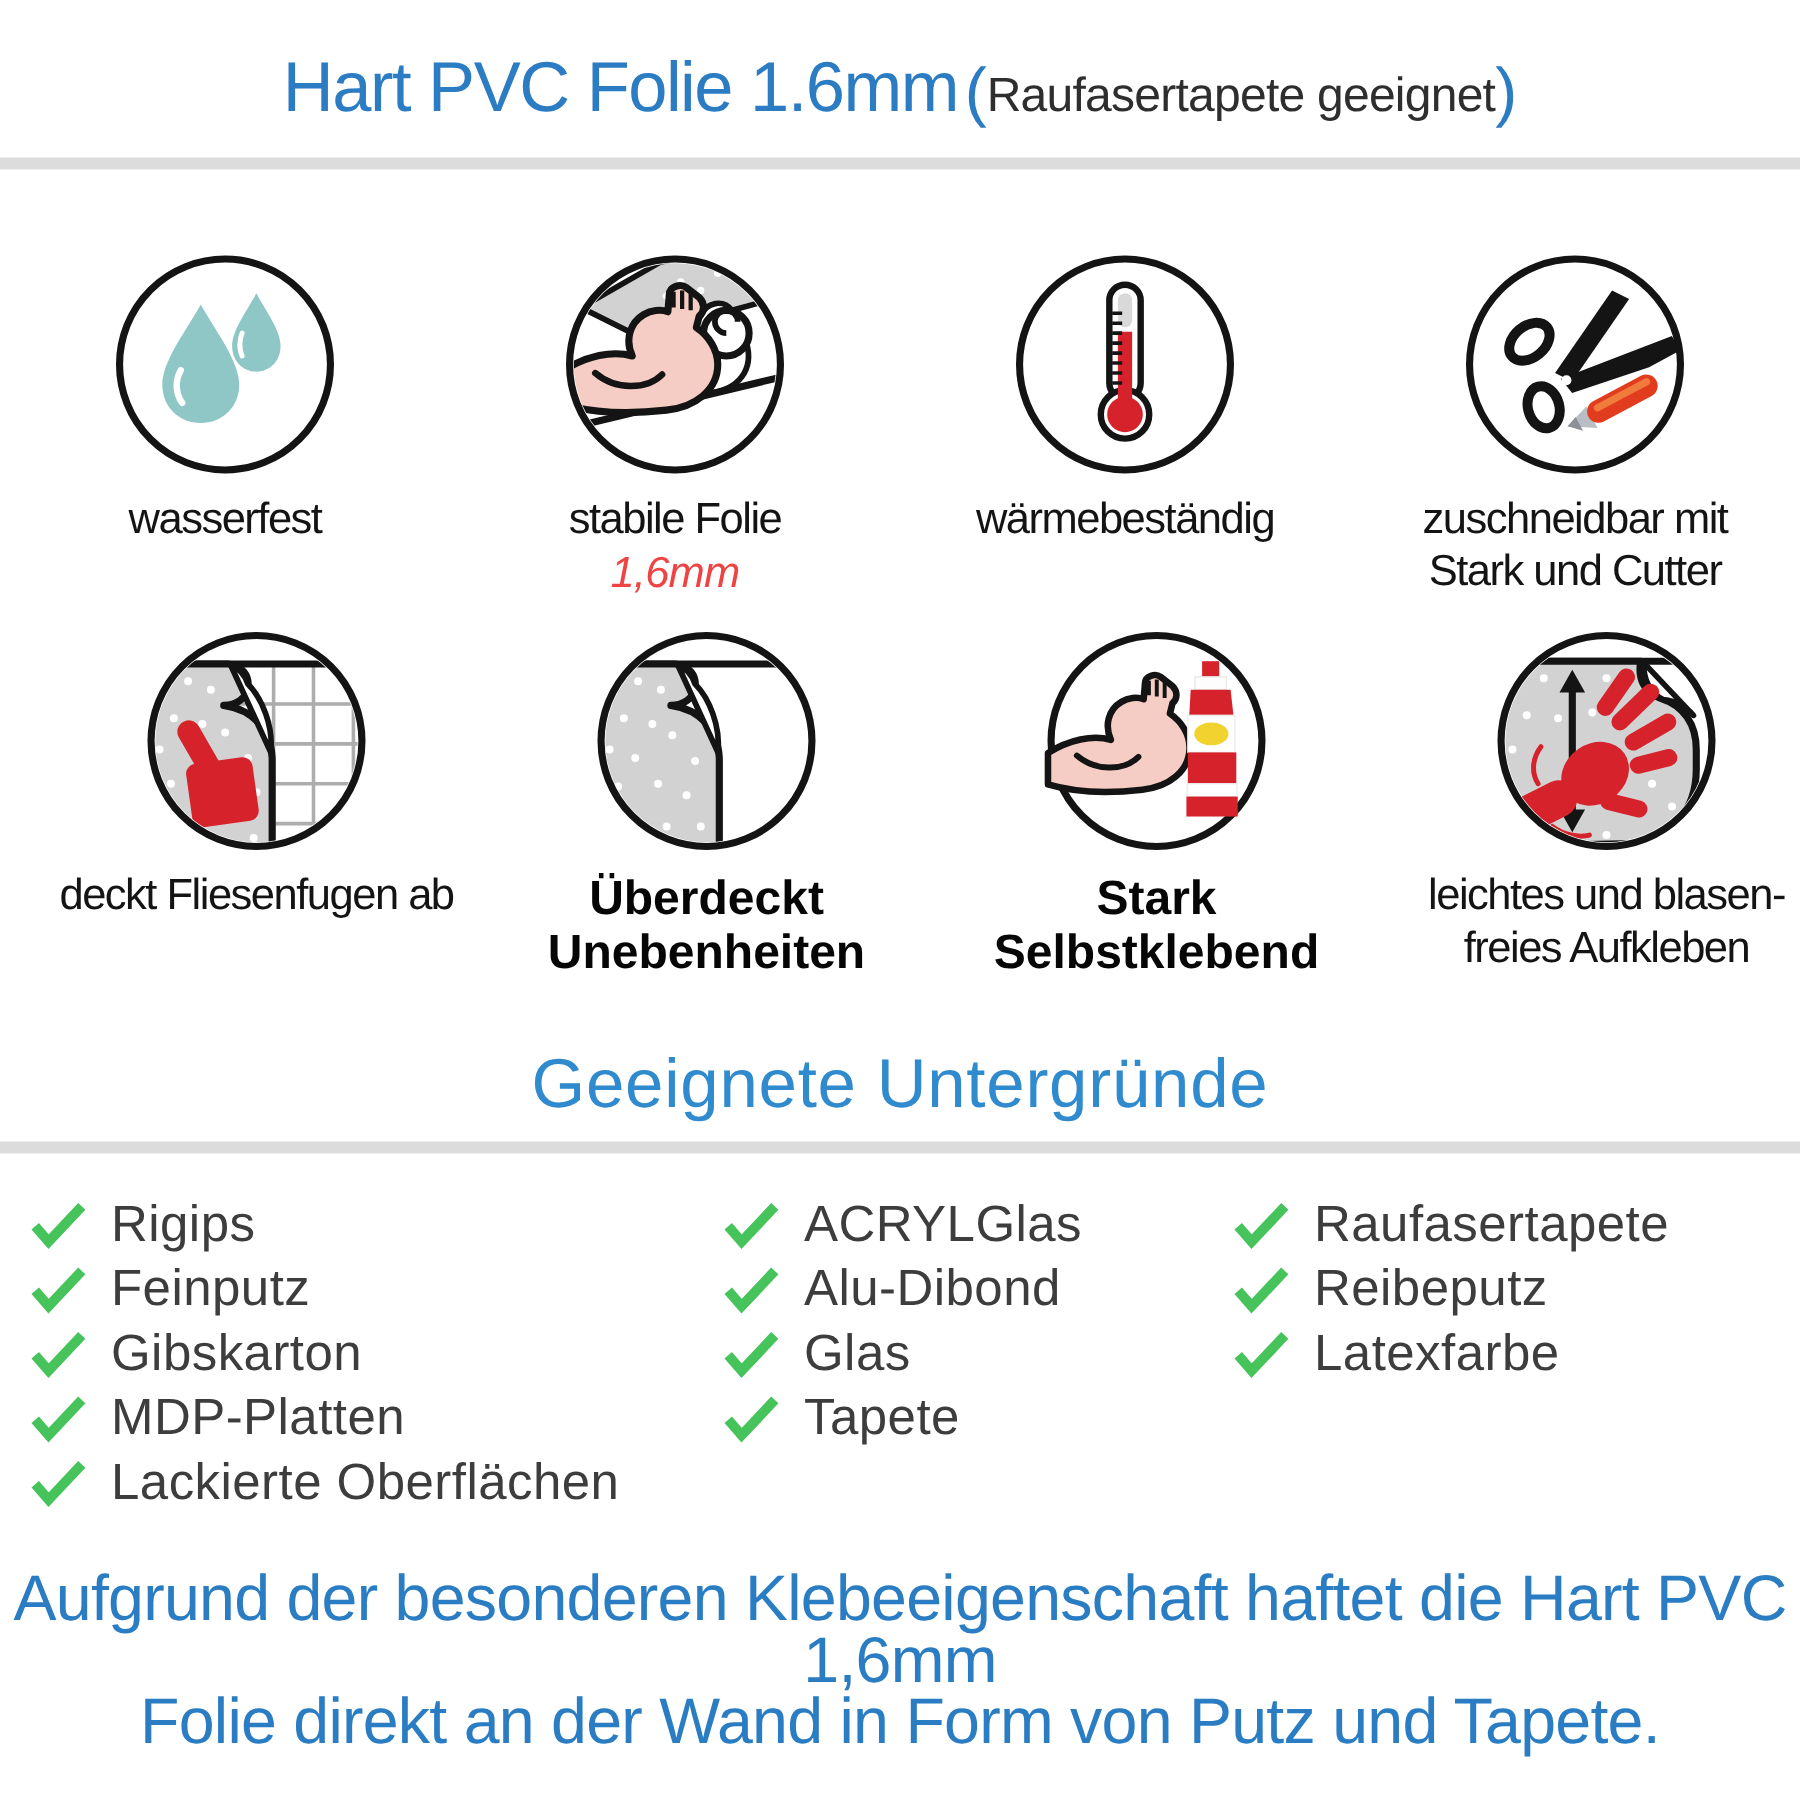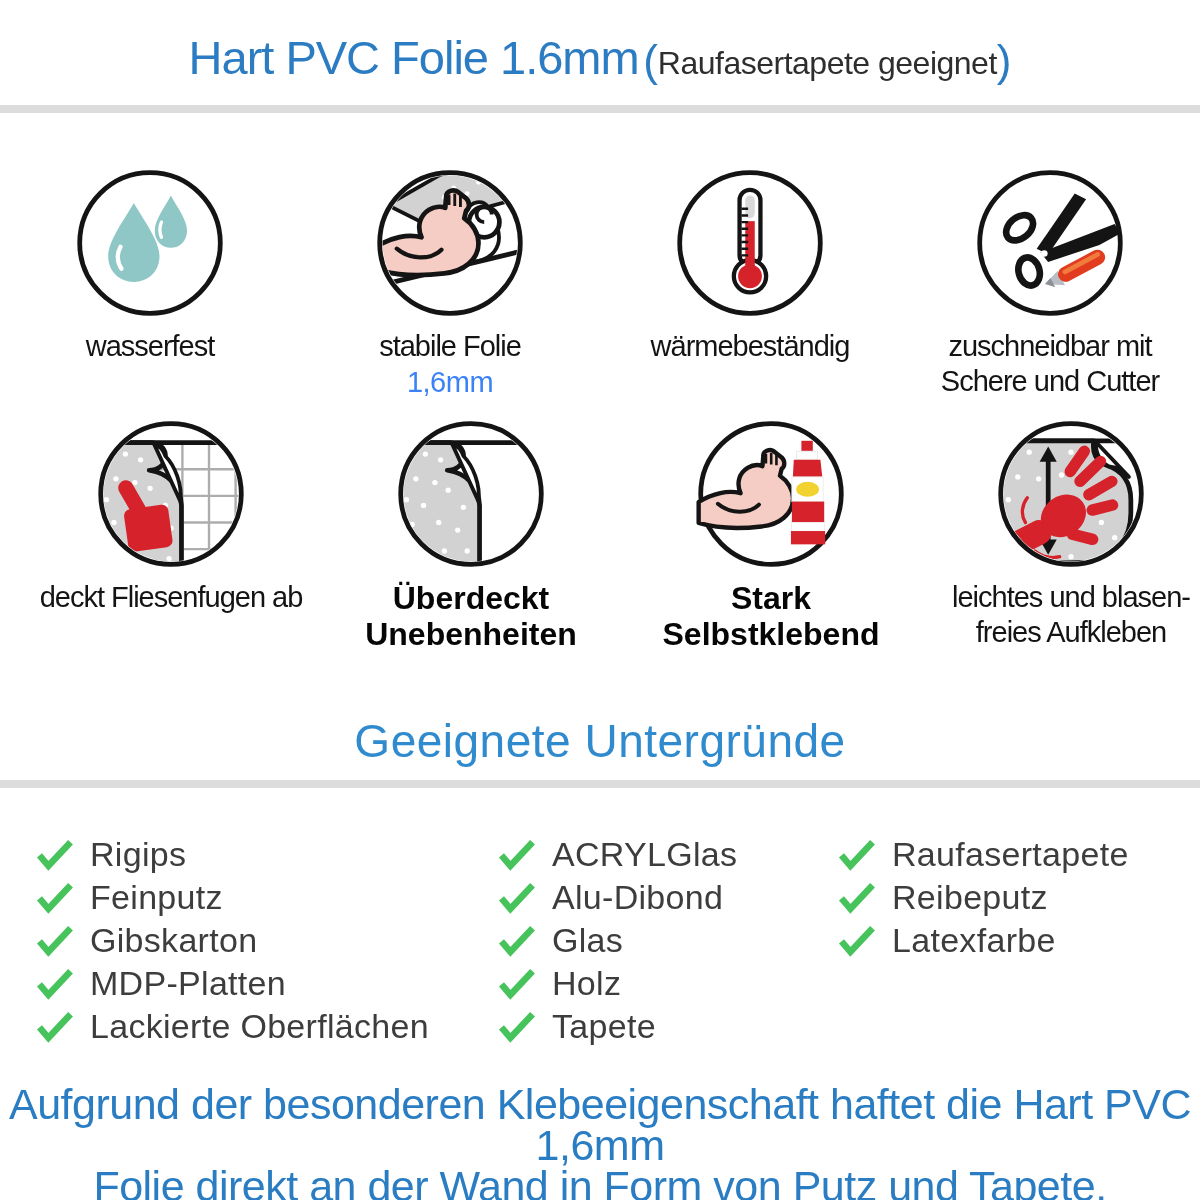--- a/index.html
+++ b/index.html
@@ -16,24 +16,24 @@
   .divider.one{ margin-top:20px; }
   .divider.two{ margin-top:12px; }
   
   .features-row{ display:grid; grid-template-columns:repeat(4,300px); justify-content:center; }
   .features-row.row1{ margin-top:54px; }
   .features-row.row2{ margin-top:18px;padding-left:42px; }
   .feature-cell{ text-align:center; }
   .icon-circle{ width:152px; height:152px; margin:0 auto; display:block; }
   .feature-label{ margin-top:10px; font-size:29px; line-height:35px; color:#141414; letter-spacing:-1px; }
   .feature-label.bold{ font-weight:bold; font-size:32px; letter-spacing:0; color:#060606; line-height:36px;}
-  .feature-sub{ font-size:29px; line-height:36px; color:#3b82f6; letter-spacing:-0.5px; }
+  .feature-sub{ font-size:29px; line-height:36px; color:#ef4444; letter-spacing:-0.5px;font-style:italic; }
   
-  .sub-heading{ margin-top:62px; text-align:center; font-size:46px; color:#308ace; letter-spacing:0.5px; }
-  .sub-grid{ display:grid; grid-template-columns:462px 340px 370px; padding-left:36px; margin-top:45px; }
+  .sub-heading{ margin-top:43px; text-align:center; font-size:46px; color:#308ace; letter-spacing:0.5px; }
+  .sub-grid{ display:grid; grid-template-columns:462px 340px 370px; padding-left:20px; margin-top:26px; }
   .sub-col{ display:flex; flex-direction:column; }
   .sub-item{ display:flex; align-items:center; gap:16px; height:43px; font-size:34px; color:#3d3d3d; letter-spacing:0.3px; }
   .check{ flex:0 0 auto; }
   
   .footer{ margin-top:36px; text-align:center; color:#2a7dc2; font-size:43px; line-height:41px; letter-spacing:-0.5px; }
 </style>
 </head>
 <body>
 
 <svg width="0" height="0" style="position:absolute" aria-hidden="true">
@@ -120,21 +120,21 @@
         <ellipse cx="58" cy="110" rx="11" ry="15" transform="rotate(-15 58 110)" fill="none" stroke="#141414" stroke-width="7"></ellipse>
         <g transform="rotate(-28 112 108)">
           <polygon points="72,104 90,98 90,115" fill="#b9bdc4"></polygon>
           <polygon points="72,104 80,101 80,112" fill="#8d9096"></polygon>
           <rect x="88" y="97" width="54" height="16" rx="8" fill="#e23c1f"></rect>
           <rect x="94" y="100" width="44" height="5" rx="2.5" fill="#f07b3c"></rect>
         </g>
       </svg>
       <div class="feature-label">
         <div>zuschneidbar mit</div>
-        <div>Schere und Cutter</div>
+        <div>Stark und Cutter</div>
       </div>
     </div>
   </div>
 
   <div class="features-row row2">
 
     <div class="feature-cell">
       <svg class="icon-circle" viewBox="0 0 160 160">
         <clipPath id="c5">
             <circle cx="80" cy="80" r="71"></circle>
@@ -332,26 +332,20 @@
       <div class="sub-item">
           <svg class="check" width="38" height="32" viewBox="0 0 40 34">
             <path d="M3.5,17.5 L13,28.5 L36.5,3.5" stroke="#46c35b" stroke-width="7" fill="none"></path>
           </svg>
           <span>Glas</span>
         </div>
       <div class="sub-item">
           <svg class="check" width="38" height="32" viewBox="0 0 40 34">
             <path d="M3.5,17.5 L13,28.5 L36.5,3.5" stroke="#46c35b" stroke-width="7" fill="none"></path>
           </svg>
-          <span>Holz</span>
-        </div>
-      <div class="sub-item">
-          <svg class="check" width="38" height="32" viewBox="0 0 40 34">
-            <path d="M3.5,17.5 L13,28.5 L36.5,3.5" stroke="#46c35b" stroke-width="7" fill="none"></path>
-          </svg>
           <span>Tapete</span>
         </div>
     </div>
     <div class="sub-col">
       <div class="sub-item">
           <svg class="check" width="38" height="32" viewBox="0 0 40 34">
             <path d="M3.5,17.5 L13,28.5 L36.5,3.5" stroke="#46c35b" stroke-width="7" fill="none"></path>
           </svg>
           <span>Raufasertapete</span>
         </div>

